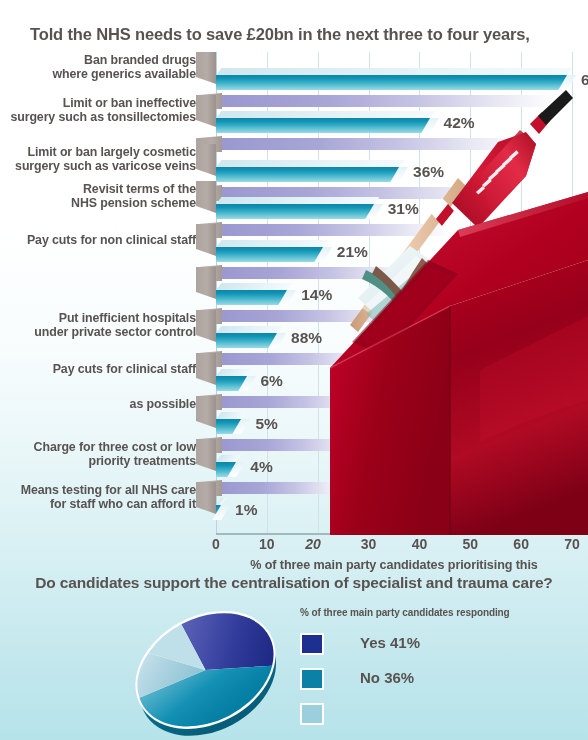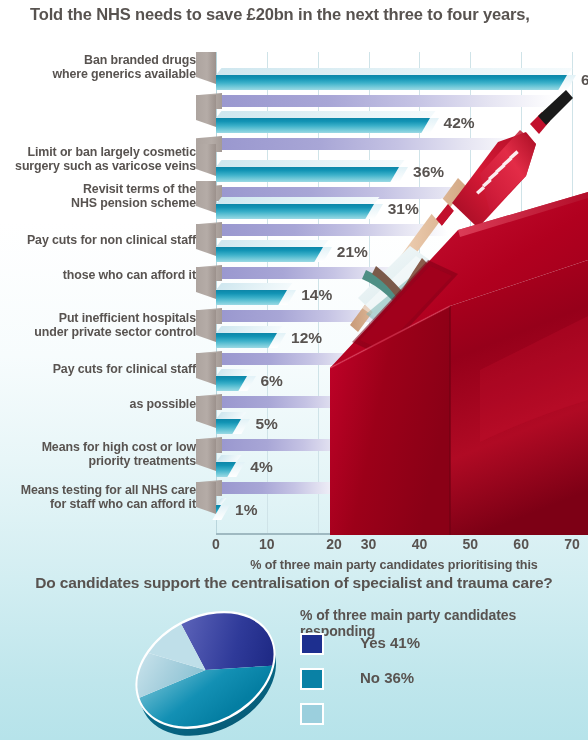--- a/index.html
+++ b/index.html
@@ -25,21 +25,21 @@
         #d3eef2 78%,
         #bfe6ec 92%,
         #b6e3ea 100%);
     overflow: hidden;
   }
 
   
   #top-title {
     position: absolute;
     left: 30px;
-    top: 4px;
+    top: 24px;
     width: 540px;
     font-size: 16.5px;
     line-height: 21px;
     font-weight: 600;
     color: #585350;
     letter-spacing: -0.15px;
   }
 
   #bar-chart {
     position: absolute;
@@ -218,21 +218,21 @@
     position: absolute;
     left: 110px;
     top: 602px;
     width: 190px;
     height: 135px;
   }
   #legend-title {
     position: absolute;
     left: 300px;
     top: 607px;
-    font-size: 14px;
+    font-size: 10px;
     font-weight: 600;
     color: #585350;
     letter-spacing: -0.1px;
   }
   #legend {
     position: absolute;
     left: 300px;
     top: 630px;
     width: 280px;
   }
@@ -286,20 +286,24 @@
           </div>
           <div class="bar-side"></div>
           <div class="bar-top" style="left: 216px; width: 350.914px;"></div>
           <div class="bar" style="width: 350.914px;"></div>
           <div class="bar-cap" style="left: 566.914px;"></div>
           <div class="bar-value" style="left: 580.914px;">69%</div>
           <div class="band-side"></div>
           <div class="band" style="width: 333.6px;"></div>
         </div>
         <div class="row" style="top: 43px;">
+          <div class="row-label two-line">
+            <div>Limit or ban ineffective</div>
+            <div>surgery such as tonsillectomies</div>
+          </div>
           <div class="bar-side"></div>
           <div class="bar-top" style="left: 216px; width: 213.6px;"></div>
           <div class="bar" style="width: 213.6px;"></div>
           <div class="bar-cap" style="left: 429.6px;"></div>
           <div class="bar-value" style="left: 443.6px;">42%</div>
           <div class="band-side"></div>
           <div class="band" style="width: 303.086px;"></div>
         </div>
         <div class="row" style="top: 86px; margin-top: 6px;">
           <div class="row-label two-line">
@@ -334,40 +338,39 @@
           <div class="bar-side"></div>
           <div class="bar-top" style="left: 216px; width: 106.8px;"></div>
           <div class="bar" style="width: 106.8px;"></div>
           <div class="bar-cap" style="left: 322.8px;"></div>
           <div class="bar-value" style="left: 336.8px;">21%</div>
           <div class="band-side"></div>
           <div class="band" style="width: 191.2px;"></div>
         </div>
         <div class="row" style="top: 215px;">
           <div class="row-label two-line">
-            <div>those who can afford it</div>
           </div>
           <div class="bar-side"></div>
           <div class="bar-top" style="left: 216px; width: 71.2px;"></div>
           <div class="bar" style="width: 71.2px;"></div>
           <div class="bar-cap" style="left: 287.2px;"></div>
           <div class="bar-value" style="left: 301.2px;">14%</div>
           <div class="band-side"></div>
           <div class="band" style="width: 181.029px;"></div>
         </div>
         <div class="row" style="top: 258px;">
           <div class="row-label two-line">
             <div>Put inefficient hospitals</div>
             <div>under private sector control</div>
           </div>
           <div class="bar-side"></div>
           <div class="bar-top" style="left: 216px; width: 61.0286px;"></div>
           <div class="bar" style="width: 61.0286px;"></div>
           <div class="bar-cap" style="left: 277.029px;"></div>
-          <div class="bar-value" style="left: 291.029px;">12%</div>
+          <div class="bar-value" style="left: 291.029px;">88%</div>
           <div class="band-side"></div>
           <div class="band" style="width: 150.514px;"></div>
         </div>
         <div class="row" style="top: 301px;">
           <div class="row-label one-line">
             <div>Pay cuts for clinical staff</div>
           </div>
           <div class="bar-side"></div>
           <div class="bar-top" style="left: 216px; width: 30.5143px;"></div>
           <div class="bar" style="width: 30.5143px;"></div>
@@ -383,21 +386,21 @@
           <div class="bar-side"></div>
           <div class="bar-top" style="left: 216px; width: 25.4286px;"></div>
           <div class="bar" style="width: 25.4286px;"></div>
           <div class="bar-cap" style="left: 241.429px;"></div>
           <div class="bar-value" style="left: 255.429px;">5%</div>
           <div class="band-side"></div>
           <div class="band" style="width: 140.343px;"></div>
         </div>
         <div class="row" style="top: 387px;">
           <div class="row-label two-line">
-            <div>Means for high cost or low</div>
+            <div>Charge for three cost or low</div>
             <div>priority treatments</div>
           </div>
           <div class="bar-side"></div>
           <div class="bar-top" style="left: 216px; width: 20.3429px;"></div>
           <div class="bar" style="width: 20.3429px;"></div>
           <div class="bar-cap" style="left: 236.343px;"></div>
           <div class="bar-value" style="left: 250.343px;">4%</div>
           <div class="band-side"></div>
           <div class="band" style="width: 125.086px;"></div>
         </div>
@@ -410,21 +413,21 @@
           <div class="bar-top" style="left: 216px; width: 5.08571px;"></div>
           <div class="bar" style="width: 5.08571px;"></div>
           <div class="bar-cap" style="left: 221.086px;"></div>
           <div class="bar-value" style="left: 235.086px;">1%</div>
         </div>
       </div>
     <div id="x-axis"></div>
     <div id="xticks">
         <div class="xtick" style="left: 216px;">0</div>
         <div class="xtick" style="left: 266.857px;">10</div>
-        <div class="xtick" style="left: 334px;">20</div>
+        <div class="xtick" style="left: 313px; font-style: italic;">20</div>
         <div class="xtick" style="left: 368.571px;">30</div>
         <div class="xtick" style="left: 419.429px;">40</div>
         <div class="xtick" style="left: 470.286px;">50</div>
         <div class="xtick" style="left: 521.143px;">60</div>
         <div class="xtick" style="left: 572px;">70</div>
       </div>
     <div id="x-axis-label">% of three main party candidates prioritising this</div>
   </div>
 
   <svg id="artwork" viewBox="0 0 258 465">

